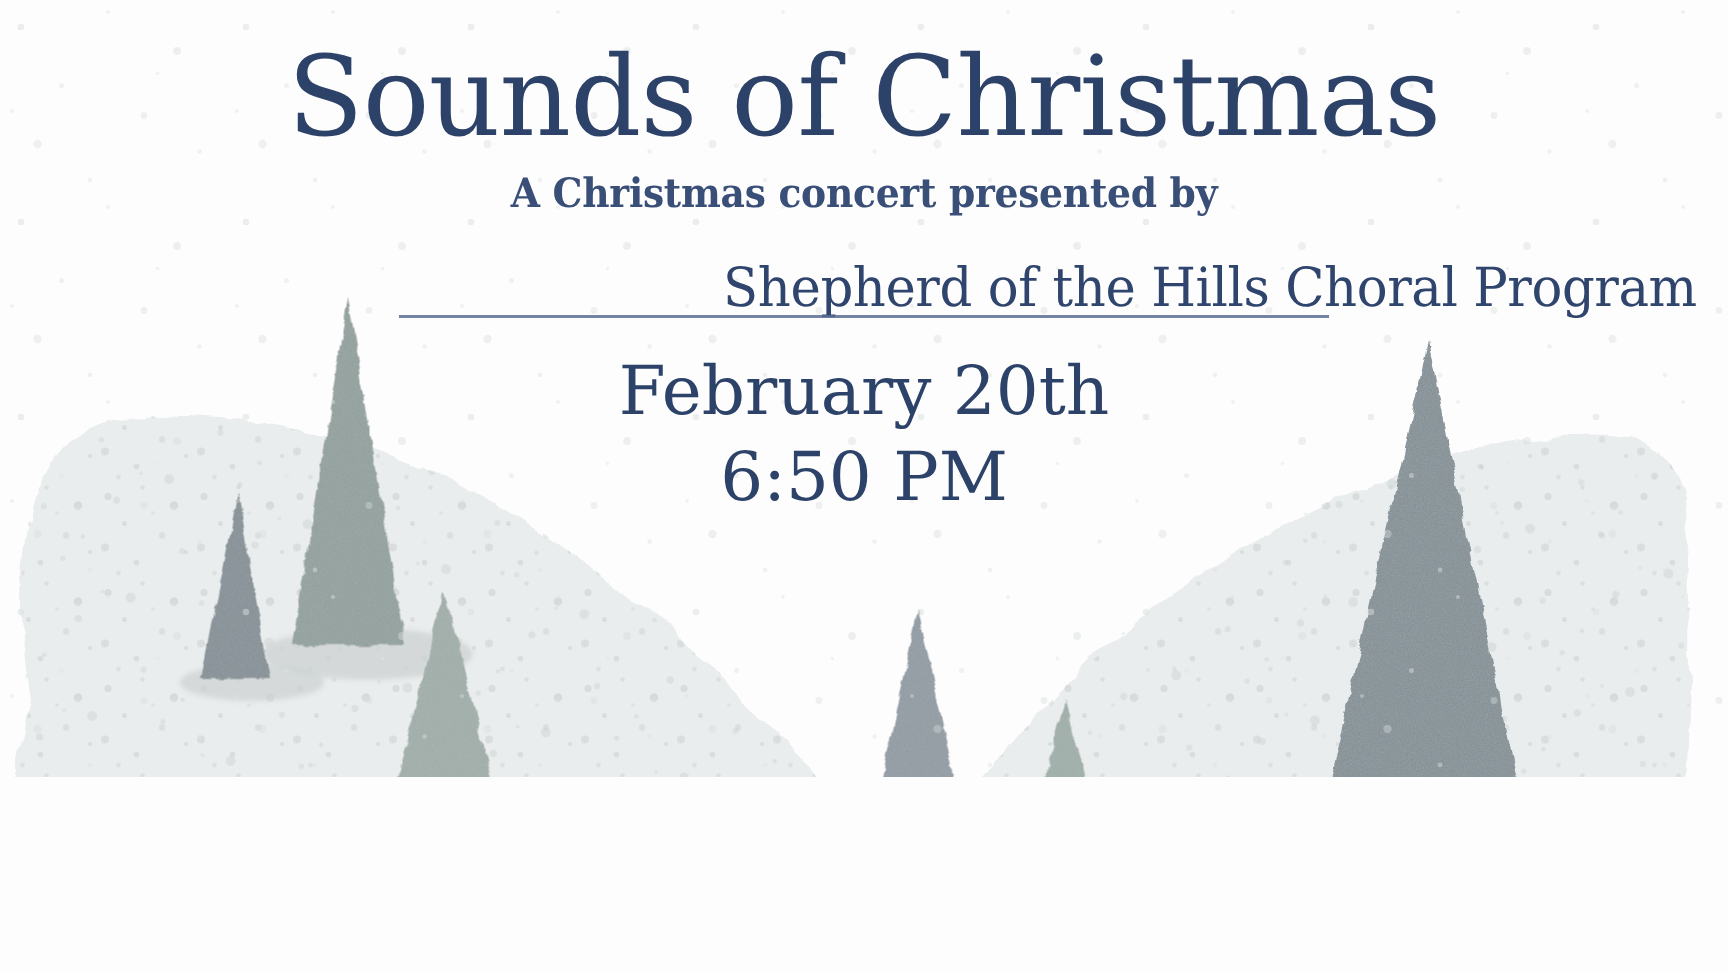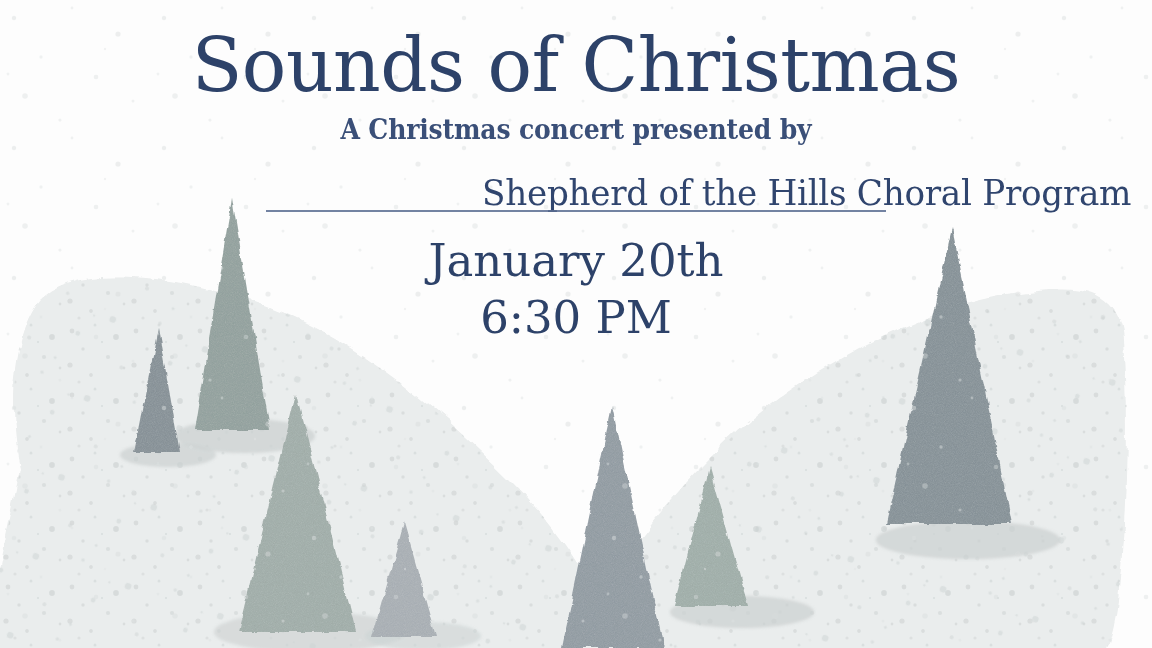--- a/index.html
+++ b/index.html
@@ -5,21 +5,21 @@
 <style>
   html,body{margin:0;padding:0;}
   body{
     width:1152px;height:648px;
     background:#fdfdfd;
     font-family:"Liberation Serif", serif;
     overflow:hidden;
   }
   .poster{
     position:relative;
-    width:1152px;height:648px;
+    width:1152px;height:518px;
     background:#fdfdfd;
     overflow:hidden;
   }
   
   .art{
     position:absolute;inset:0;
     width:1152px;height:648px;
     pointer-events:none;
   }
   .art svg{display:block;width:1152px;height:648px;}
@@ -245,18 +245,18 @@
 
     <div class="title">Sounds of Christmas</div>
 
     <div class="subtitle">A Christmas concert presented by</div>
 
     <div class="org-wrap">
       <span class="org">Shepherd of the Hills Choral Program</span>
     </div>
     <div class="org-rule"></div>
 
-    <div class="date">January 20th</div>
-
-    <div class="time">6:30 PM</div>
+    <div class="date">February 20th</div>
+
+    <div class="time">6:50 PM</div>
 
   </div>
 </div>
 
 </body></html>

